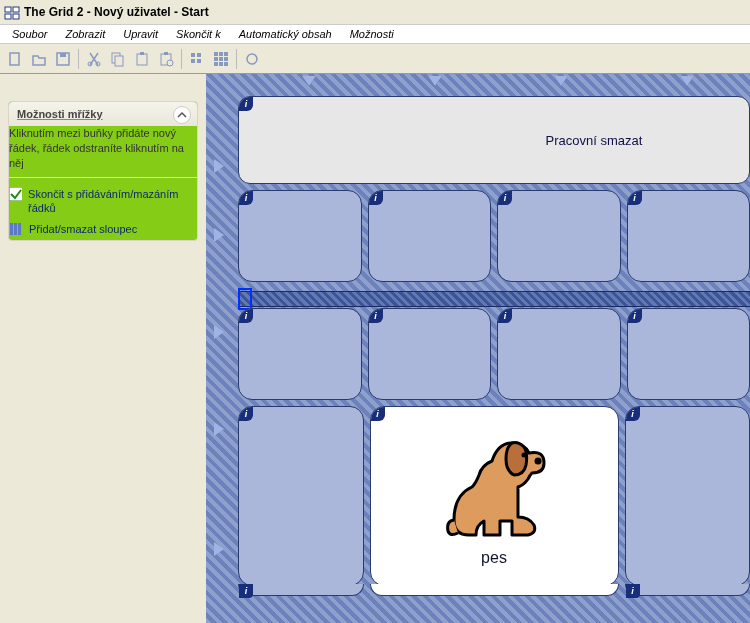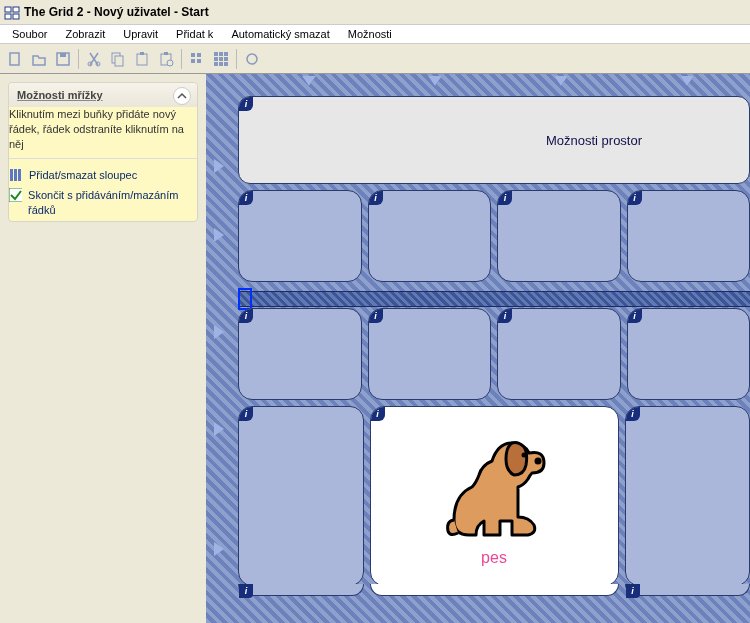--- a/index.html
+++ b/index.html
@@ -2,31 +2,31 @@
 <html><head>
 <meta charset="utf-8">
 <style>
   * { box-sizing: border-box; }
   html, body { margin: 0; padding: 0; font-family: Tahoma, Arial, sans-serif; font-size: 11px; background: #ece9d8; }
   .window { width: 750px; height: 623px; background: #ece9d8; display: flex; flex-direction: column; overflow: hidden; }
 
   .titlebar { height: 22px; background: #ece9d8; display: flex; align-items: center; padding: 12px 4px; font-size: 12px; font-weight: bold; color: #000; }
   .titlebar svg { margin-right: 4px; }
 
-  .menubar { height: 20px; background: #fff; display: flex; align-items: center; padding: 0 4px; gap: 2px; border-top: 1px solid #ccc; border-bottom: 1px solid #ccc; }
+  .menubar { height: 20px; background: #fff; display: flex; align-items: center; padding: 0 4px; gap: 2px; border-top: 1px solid #ccc; border-bottom: 1px solid #ccc; font-style: italic; }
   .menu-item { padding: 2px 8px; cursor: default; color: #000; }
 
   .toolbar { height: 30px; background: #ece9d8; display: flex; align-items: center; padding: 0 4px; gap: 2px; border-bottom: 1px solid #999; }
   .tbtn { width: 22px; height: 22px; display: flex; align-items: center; justify-content: center; color: #8899c0; }
   .tsep { width: 1px; height: 20px; background: #bbb; margin: 0 2px; }
 
   .main { flex: 1; display: flex; overflow: hidden; }
 
   .side { width: 206px; background: #ece9d8; padding: 8px; }
-  .panel { border: 1px solid #d8d4c8; border-radius: 4px; background: #fef9c3; padding: 0; }
+  .panel { border: 1px solid #d8d4c8; border-radius: 4px; background: #84cc16; padding: 0; margin-top: 19px; }
   .panel-head { background: linear-gradient(#f6f3ea, #eae6da); padding: 6px 8px; font-weight: bold; color: #444; position: relative; border-radius: 4px 4px 0 0; }
   .panel-head .chev { position: absolute; right: 6px; top: 4px; width: 18px; height: 18px; border: 1px solid #ccc; border-radius: 50%; background: #fff; display: flex; align-items: center; justify-content: center; font-size: 10px; color: #555; cursor: default; }
   .panel-body { padding: 0; color: #333; line-height: 1.35; }
   .side-opt { display: flex; align-items: flex-start; gap: 6px; padding: 3px 0; color: #0a2a6c; cursor: default; }
   .hr { height: 1px; background: #ddd; margin: 6px 0; }
 
   .editor { flex: 1; position: relative; background: #687db9; overflow: hidden; }
   .hatch-bg { position: absolute; inset: 0; background: repeating-linear-gradient(45deg, #8ea1cc 0, #8ea1cc 4px, #6d82bd 4px, #6d82bd 8px); }
 
   .h-handles { position: absolute; top: 2px; left: 30px; right: 0; height: 16px; display: flex; }
@@ -39,21 +39,21 @@
 
   .grid-zone { position: absolute; left: 28px; right: 0; top: 22px; bottom: 0; display: flex; flex-direction: column; gap: 6px; padding-right: 0; }
   .workspace { height: 88px; margin-left: 4px; margin-right: 0; background: #e7e7e7; border: 1px solid #293b6c; border-radius: 12px; position: relative; display: flex; align-items: center; justify-content: center; color: #101048; font-size: 13px; overflow: hidden; padding-left:200px;}
   .corner-i { position: absolute; top: 0; left: 0; width: 14px; height: 14px; background: #182e7a; color: #fff; font-size: 9px; font-style: italic; display: flex; align-items: center; justify-content: center; border-radius: 0 0 6px 0; font-weight: bold; cursor: default;}
 
   .row { display: flex; gap: 6px; margin-left: 4px; margin-right: 0; }
   .row.half { height: 92px; }
   .row.full { height: 180px; }
   .cell { flex: 1; min-width: 0; background: #aab7da; border: 1px solid #293b6c; border-radius: 14px; position: relative; overflow: hidden; }
   .cell.white { background: #fff; display: flex; flex-direction: column; align-items: center; justify-content: center; gap: 4px; }
-  .cell .label { font-size: 16px; color: #ec4899; }
+  .cell .label { font-size: 16px; color: #0f172a; }
 
   .insertion { height: 22px; margin-left: 4px; margin-right: 0; position: relative; }
   .ins-bg { position: absolute; inset: 3px 0; background: repeating-linear-gradient(45deg, #5f78b6 0, #5f78b6 3px, #3e5594 3px, #3e5594 6px); border-top: 1px solid #1a2b66; border-bottom: 1px solid #1a2b66; }
   .ins-box { position: absolute; left: 0; top: 0; width: 14px; height: 22px; border: 2px solid #0030ff; background: transparent; }
 
   .under-row { display: flex; gap: 6px; margin-left: 4px; margin-right: 0; margin-top: -8px; }
   .stub { flex: 1; min-width:0; height: 12px; background: #aab7da; border: 1px solid #293b6c; border-radius: 0 0 14px 14px; border-top: none; position: relative; }
 
   
   .dog-wrap { width: 120px; height: 120px; display:flex; align-items:center; justify-content:center; }
@@ -71,22 +71,22 @@
       <rect x="1" y="10" width="6" height="5" fill="#fff" stroke="#223a8a"></rect>
       <rect x="9" y="10" width="6" height="5" fill="#fff" stroke="#223a8a"></rect>
     </svg>
     <span>The Grid 2 - Nový uživatel - Start</span>
   </div>
 
   <div class="menubar">
     <div class="menu-item">Soubor</div>
     <div class="menu-item">Zobrazit</div>
     <div class="menu-item">Upravit</div>
-    <div class="menu-item">Přidat k</div>
-    <div class="menu-item">Automatický smazat</div>
+    <div class="menu-item">Skončit k</div>
+    <div class="menu-item">Automatický obsah</div>
     <div class="menu-item">Možnosti</div>
   </div>
 
   <div class="toolbar">
     <div class="tbtn">
         <svg width="16" height="16">
           <rect x="3" y="2" width="9" height="12" fill="none" stroke="#8899c0" stroke-width="1.5"></rect>
         </svg>
       </div>
     <div class="tbtn">
@@ -167,33 +167,33 @@
             <svg width="10" height="10">
                 <path d="M1 7 L5 3 L9 7" fill="none" stroke="#555" stroke-width="1.5"></path>
               </svg>
           </span>
         </div>
         <div class="panel-body">
           <div>Kliknutím mezi buňky přidáte nový řádek, řádek odstraníte kliknutím na něj</div>
           <div class="hr"></div>
           <div class="side-opt">
             <svg width="14" height="14">
+                <rect x="0" y="0" width="14" height="14" fill="#fff" stroke="#2a8a2a"></rect>
+                <path d="M2 7 L6 11 L12 3" fill="none" stroke="#1a8a1a" stroke-width="2"></path>
+              </svg>
+            <span>Skončit s přidáváním/mazáním řádků</span>
+          </div>
+          <div class="side-opt">
+            <svg width="14" height="14">
                 <rect x="1" y="1" width="3" height="12" fill="#5e79c4"></rect>
                 <rect x="5" y="1" width="3" height="12" fill="#5e79c4"></rect>
                 <rect x="9" y="1" width="3" height="12" fill="#5e79c4"></rect>
               </svg>
             <span>Přidat/smazat sloupec</span>
           </div>
-          <div class="side-opt">
-            <svg width="14" height="14">
-                <rect x="0" y="0" width="14" height="14" fill="#fff" stroke="#2a8a2a"></rect>
-                <path d="M2 7 L6 11 L12 3" fill="none" stroke="#1a8a1a" stroke-width="2"></path>
-              </svg>
-            <span>Skončit s přidáváním/mazáním řádků</span>
-          </div>
         </div>
       </div>
     </div>
 
     <div class="editor">
       <div class="hatch-bg"></div>
 
       <div class="h-handles">
         <div class="slot" style="width:10px"></div>
         <div class="slot" style="flex:1">
@@ -225,21 +225,21 @@
           </div>
         <div class="slot" style="height:160px">
             <div class="triangle-right"></div>
           </div>
       </div>
 
       <div class="grid-zone">
 
         <div class="workspace">
           <div class="corner-i">i</div>
-          <span>Možnosti prostor</span>
+          <span>Pracovní smazat</span>
         </div>
 
         <div class="row half">
           <div class="cell">
               <div class="corner-i">i</div>
             </div>
           <div class="cell">
               <div class="corner-i">i</div>
             </div>
           <div class="cell">

